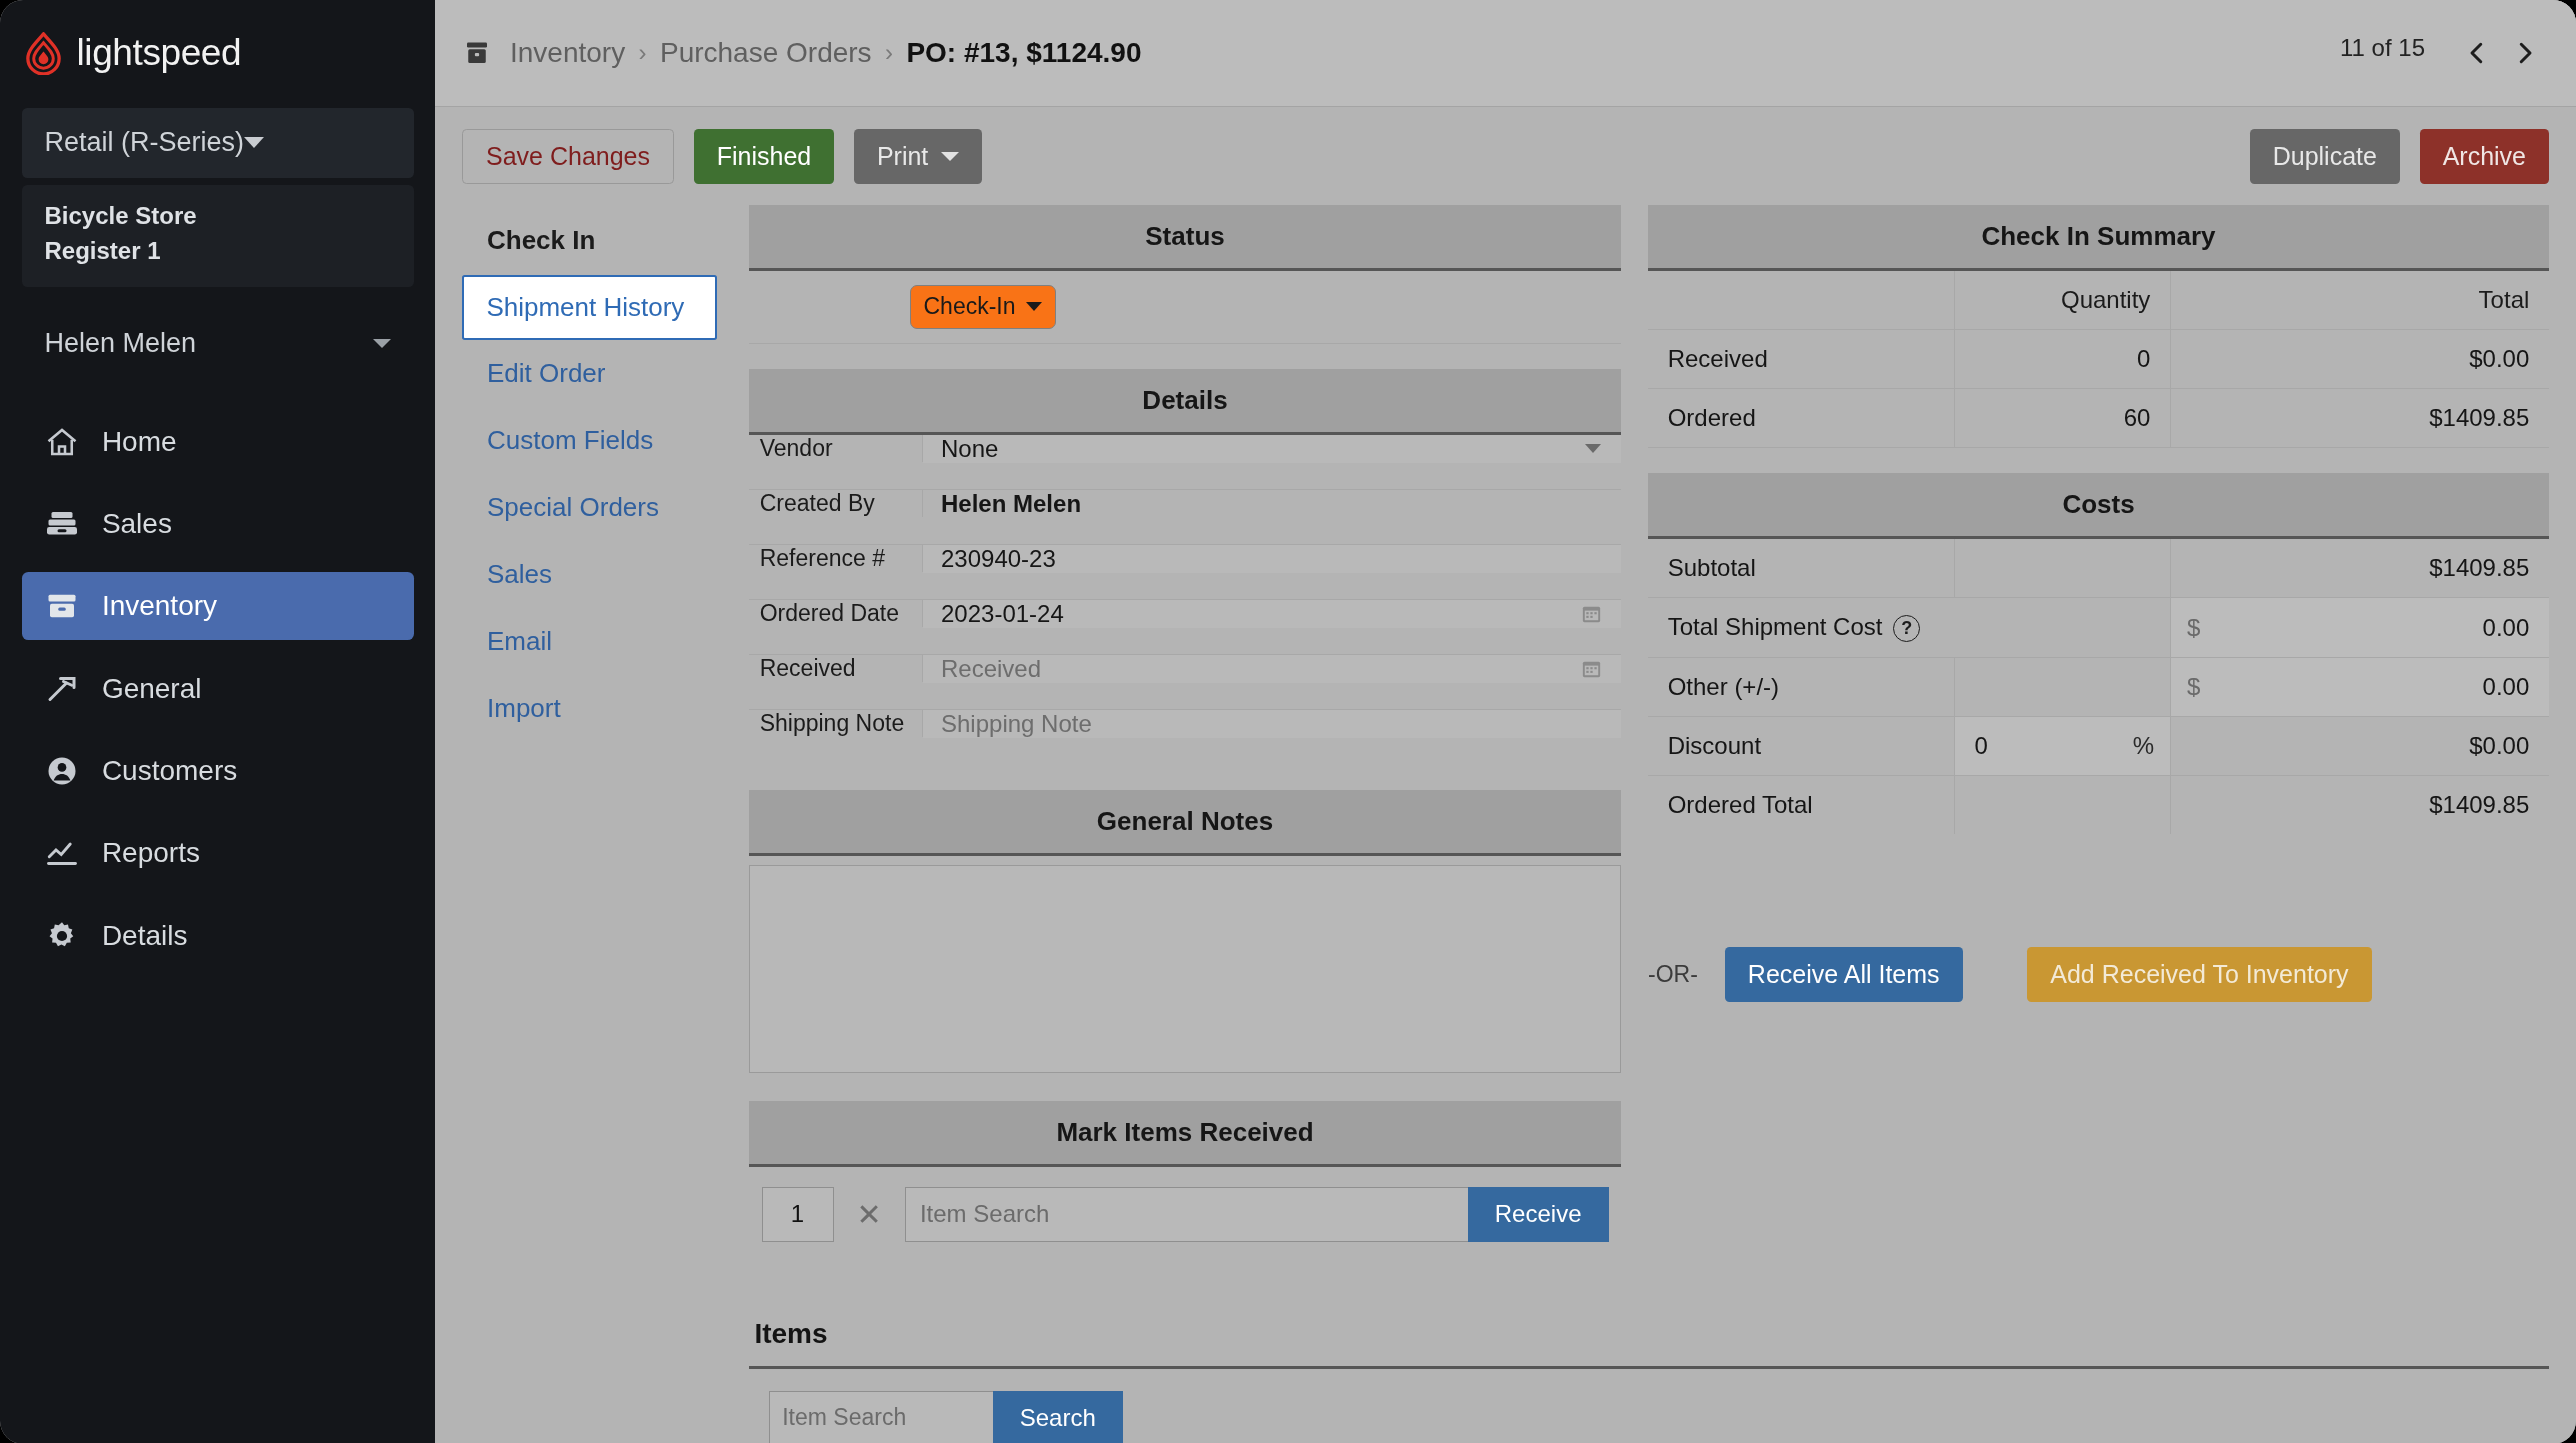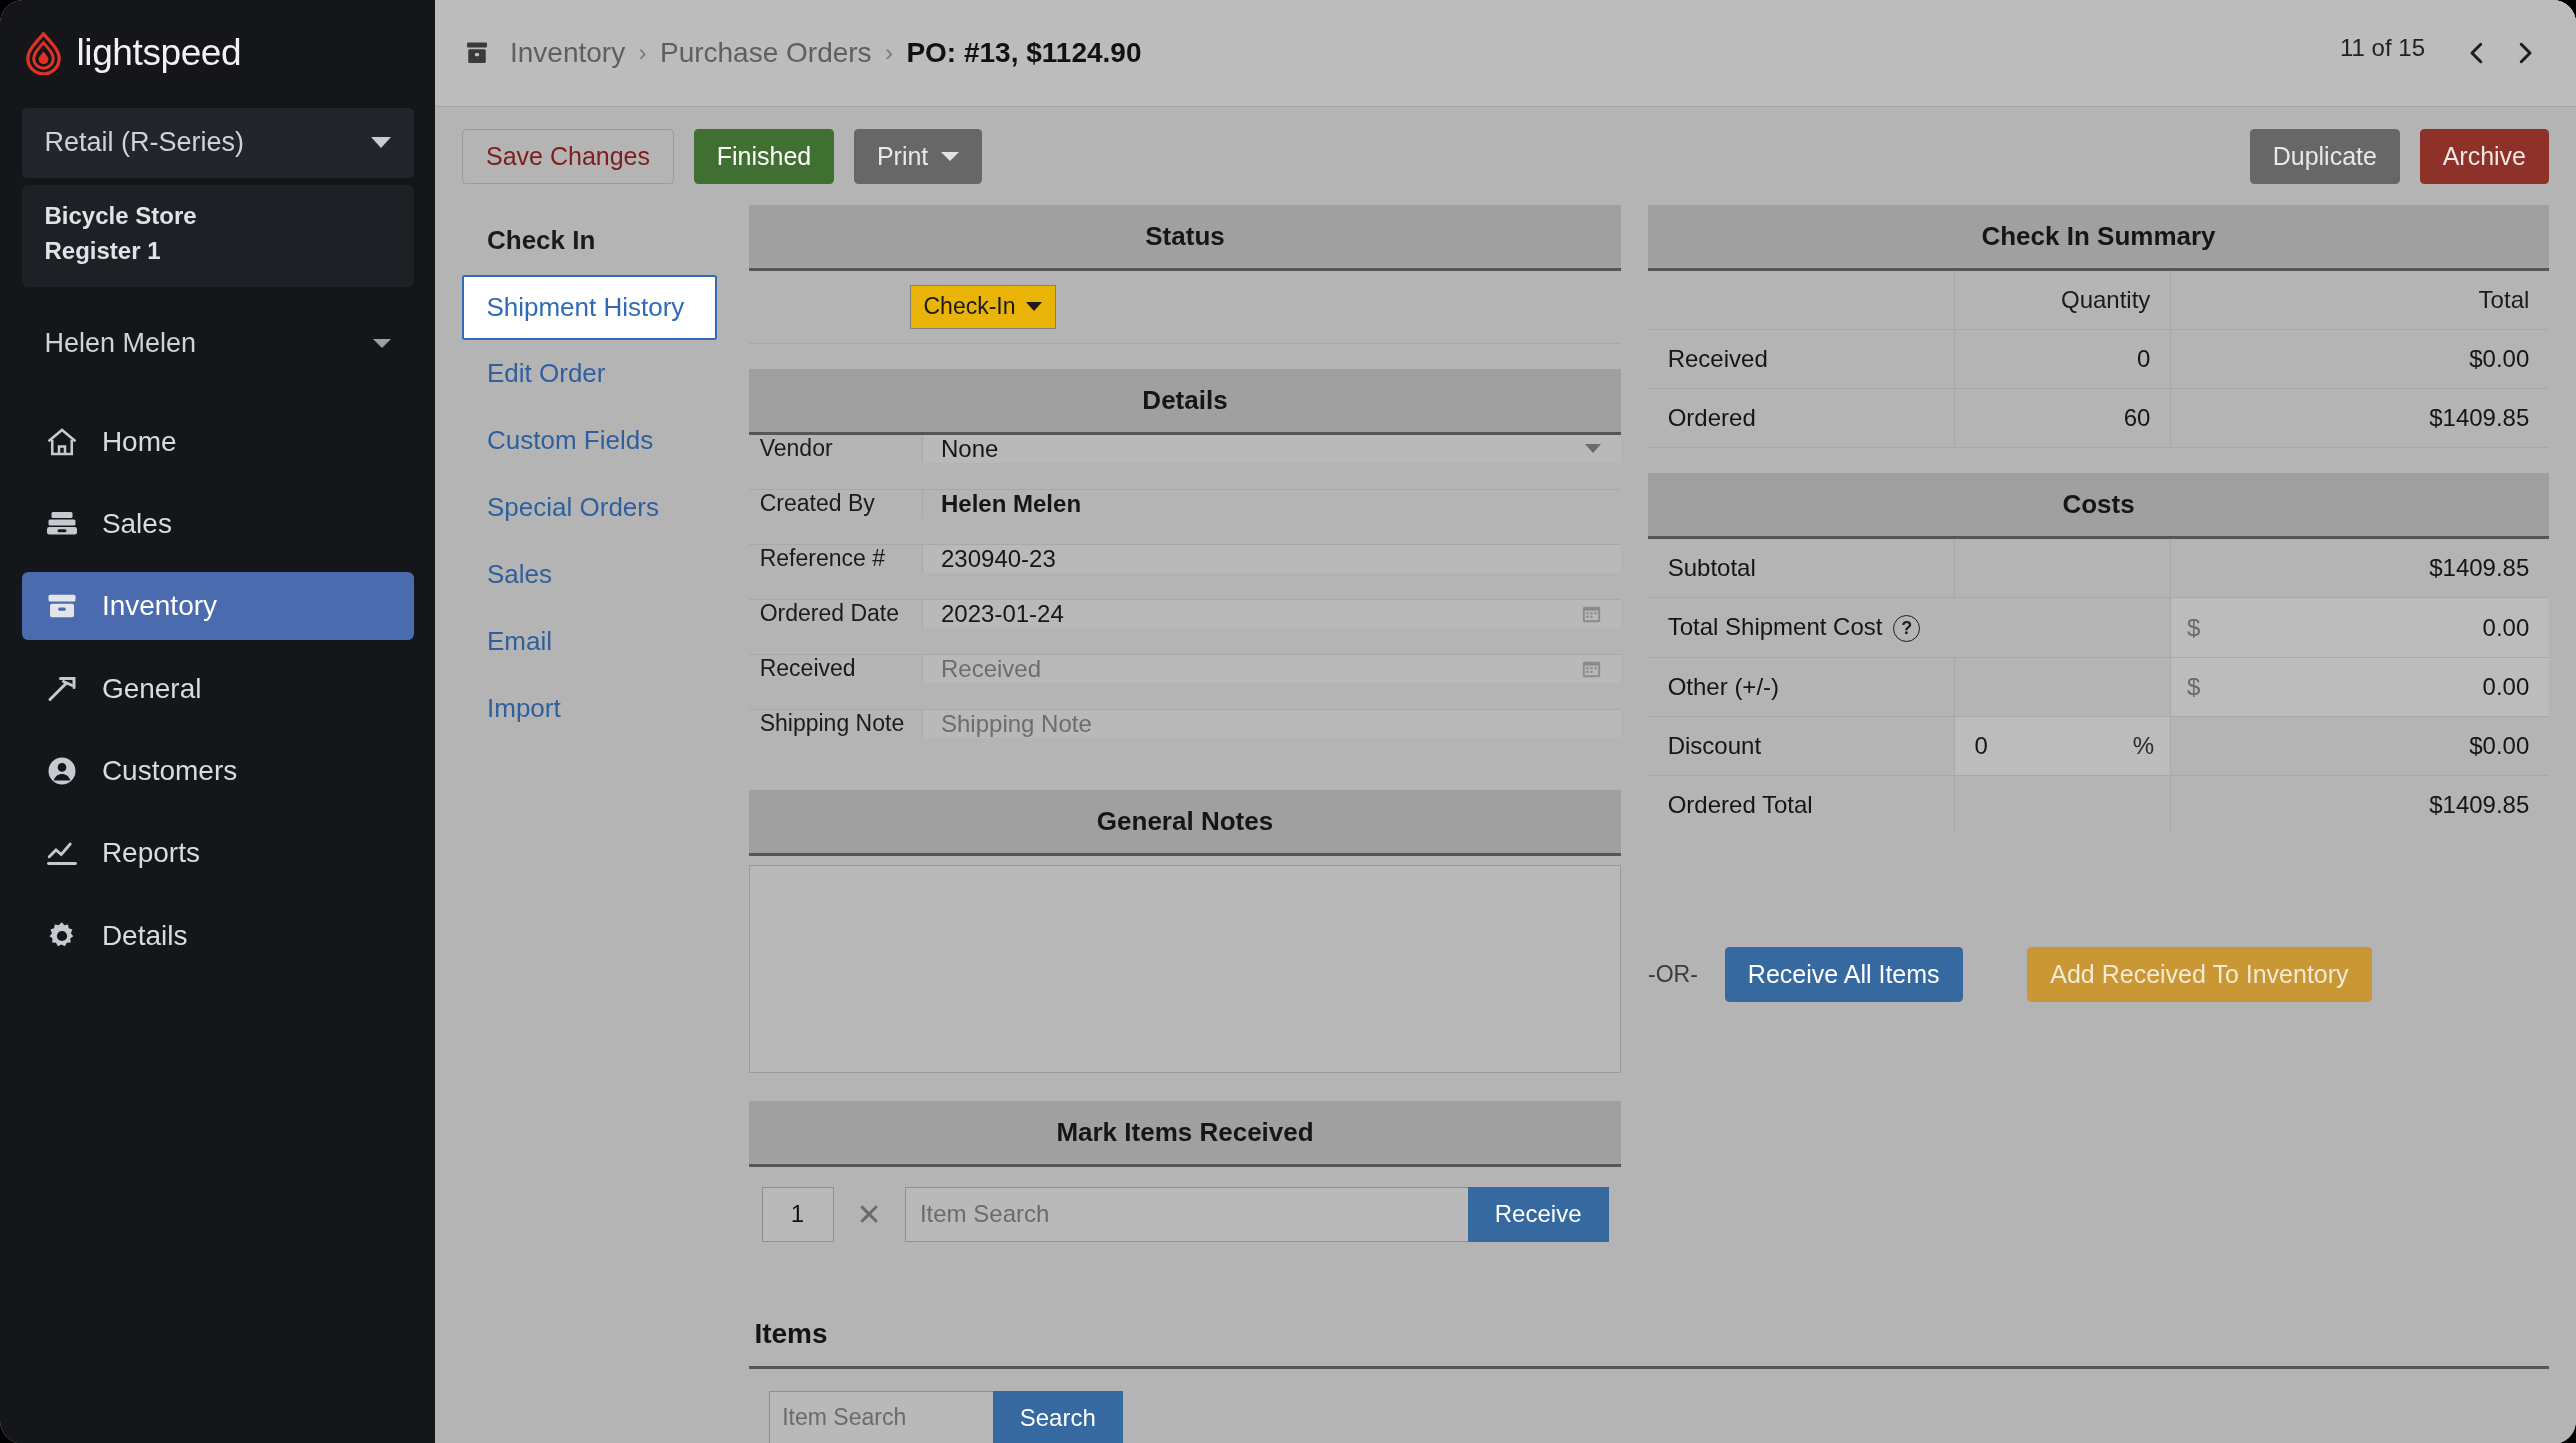--- a/index.html
+++ b/index.html
@@ -31,21 +31,20 @@
   }
   .brand-mark { width: 41px; height: 43px; margin-right: 12.5px; }
   .brand-text {
     color: #f2f2f2; font-size: 37px; letter-spacing: -0.4px;
     font-weight: 400;
   }
   .selector {
     margin: 1.8px 21.5px 0 21.5px; height: 70px;
     background: #22262c; border-radius: 5.4px;
     display: flex; align-items: center; padding: 8px 23px;
-    justify-content: space-between;
   }
   .selector-label { color: #cfd3d8; font-size: 27px; }
   .caret-down {
     width: 0; height: 0;
     border-left: 10.7px solid transparent;
     border-right: 10.7px solid transparent;
     border-top: 11.6px solid #c9ccd1;
   }
   .store-box {
     margin: 7.2px 21.5px 0 21.5px; padding: 14.3px 23px 18px 23px;
@@ -170,22 +169,22 @@
     font-size: 26px; font-weight: 700; color: #161616; text-align: center;
   }
   .panel-body { background: #b4b4b4; }
 
   .status-row {
     display: flex; align-items: center;
     padding: 14.3px 0 14.3px 161px;
     border-bottom: 0.9px solid #a8a8a8;
   }
   .select-box {
-    background: #eab308; border: 0.9px solid #808080;
-    border-radius: 0; font-size: 23px; color: #1a1a1a;
+    background: #f97316; border: 0.9px solid #808080;
+    border-radius: 7px; font-size: 23px; color: #1a1a1a;
     padding: 7.2px 12.5px; font-family: inherit;
     display: flex; align-items: center; cursor: pointer;
   }
   .select-box .sel-caret {
     margin-left: 10.7px; width: 0; height: 0;
     border-left: 8px solid transparent;
     border-right: 8px solid transparent;
     border-top: 9px solid #1a1a1a;
   }
 

